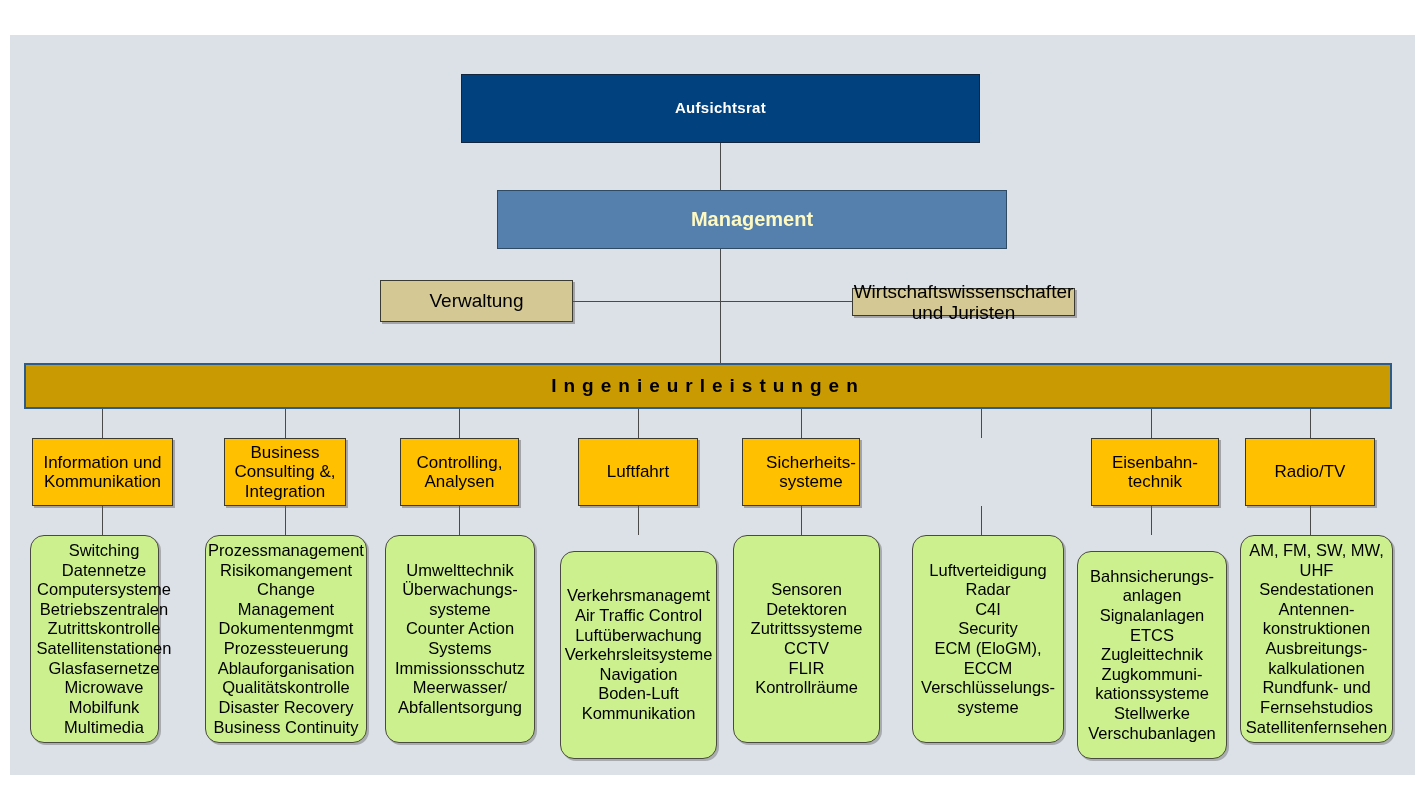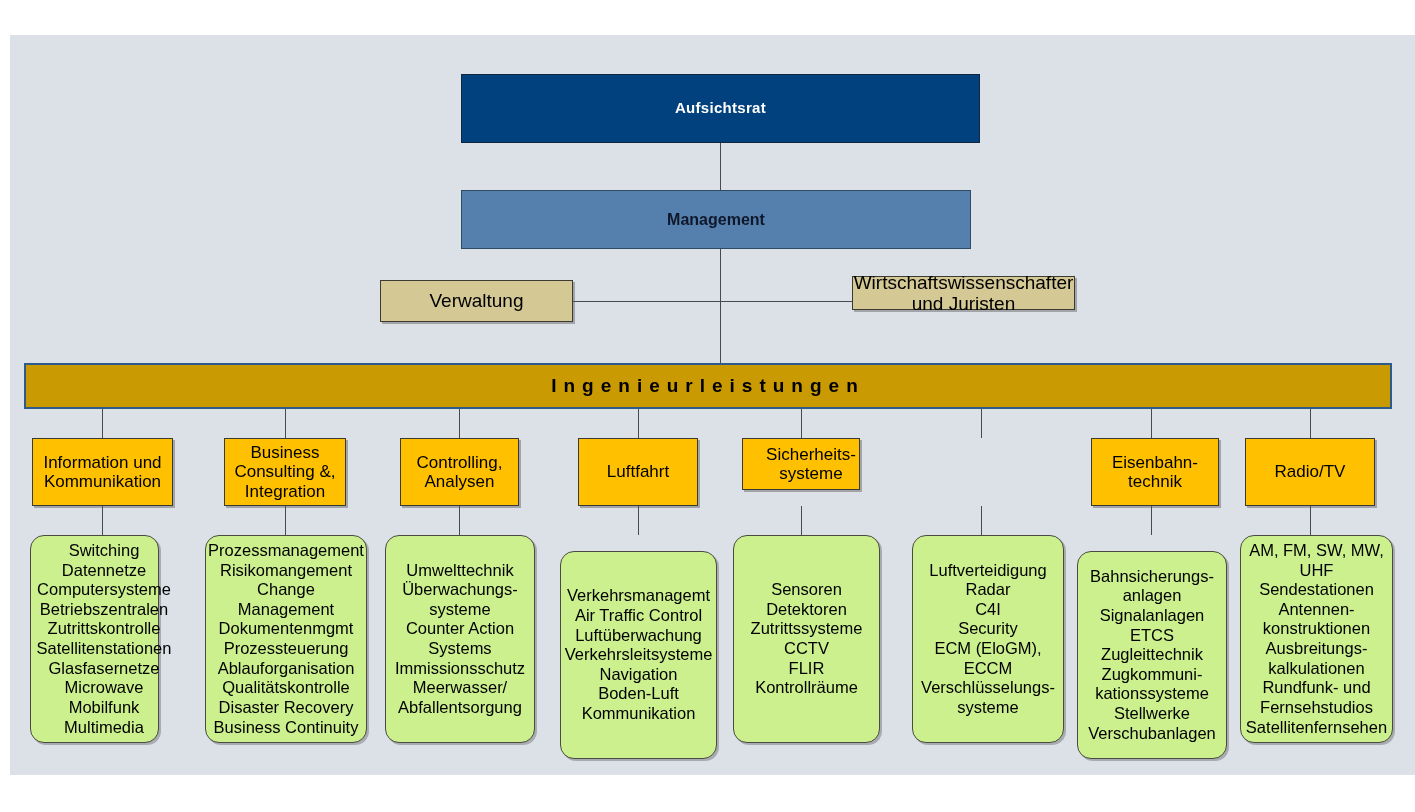--- a/index.html
+++ b/index.html
@@ -58,23 +58,24 @@
     border: 1px solid #12263f;
     color: #ffffff;
     font-weight: bold;
     font-size: 15px;
     letter-spacing: 0.3px;
   }
 
   .node-mgmt {
     background: #5580ad;
     border: 1px solid #2f4a63;
-    color: #0f172a;
+    color: #fef9c3;
     font-weight: bold;
-    font-size: 16px;
+    font-size: 20px;
+    margin-left: 36px;
   }
 
   .node-staff {
     background: #d4c895;
     border: 1px solid #3b3b33;
     color: #000000;
     font-size: 19px;
     box-shadow: 2px 2px 0 rgba(90,90,90,0.45);
   }
 
@@ -138,34 +139,34 @@
   <div class="conn v" style="left:981px; top:506px; height:29px;"></div>
   <div class="conn v" style="left:1151px; top:506px; height:29px;"></div>
   <div class="conn v" style="left:1310px; top:506px; height:29px;"></div>
 
   <div class="node node-top" style="left:461px; top:74px; width:519px; height:69px;">Aufsichtsrat</div>
 
   <div class="node node-mgmt" style="left:461px; top:190px; width:510px; height:59px;">Management</div>
 
   <div class="node node-staff" style="left:380px; top:280px; width:193px; height:42px;">Verwaltung</div>
 
-  <div class="node node-staff" style="left:852px; top:276px; width:223px; height:34px;">Wirtschaftswissenschafter
+  <div class="node node-staff" style="left:852px; top:288px; width:223px; height:28px;">Wirtschaftswissenschafter
 und Juristen</div>
 
   <div class="node node-bar" style="left:24px; top:363px; width:1368px; height:46px;">Ingenieurleistungen</div>
 
   <div class="node node-dept" style="left:32px; top:438px; width:141px; height:68px;">Information und
 Kommunikation</div>
   <div class="node node-dept" style="left:224px; top:438px; width:122px; height:68px;">Business
 Consulting &amp;,
 Integration</div>
   <div class="node node-dept" style="left:400px; top:438px; width:119px; height:68px;">Controlling,
 Analysen</div>
   <div class="node node-dept" style="left:578px; top:438px; width:120px; height:68px;">Luftfahrt</div>
-  <div class="node node-dept" style="left:742px; top:438px; width:118px; height:52px;padding-left:20px;">Sicherheits-
+  <div class="node node-dept" style="left:742px; top:438px; width:118px; height:68px;padding-left:20px;">Sicherheits-
 systeme</div>
   <div class="node node-dept" style="left:1091px; top:438px; width:128px; height:68px;">Eisenbahn-
 technik</div>
   <div class="node node-dept" style="left:1245px; top:438px; width:130px; height:68px;">Radio/TV</div>
 
   <div class="node node-list" style="left:30px; top:535px; width:129px; height:208px;padding-left:21px;">Switching
 Datennetze
 Computersysteme
 Betriebszentralen
 Zutrittskontrolle

